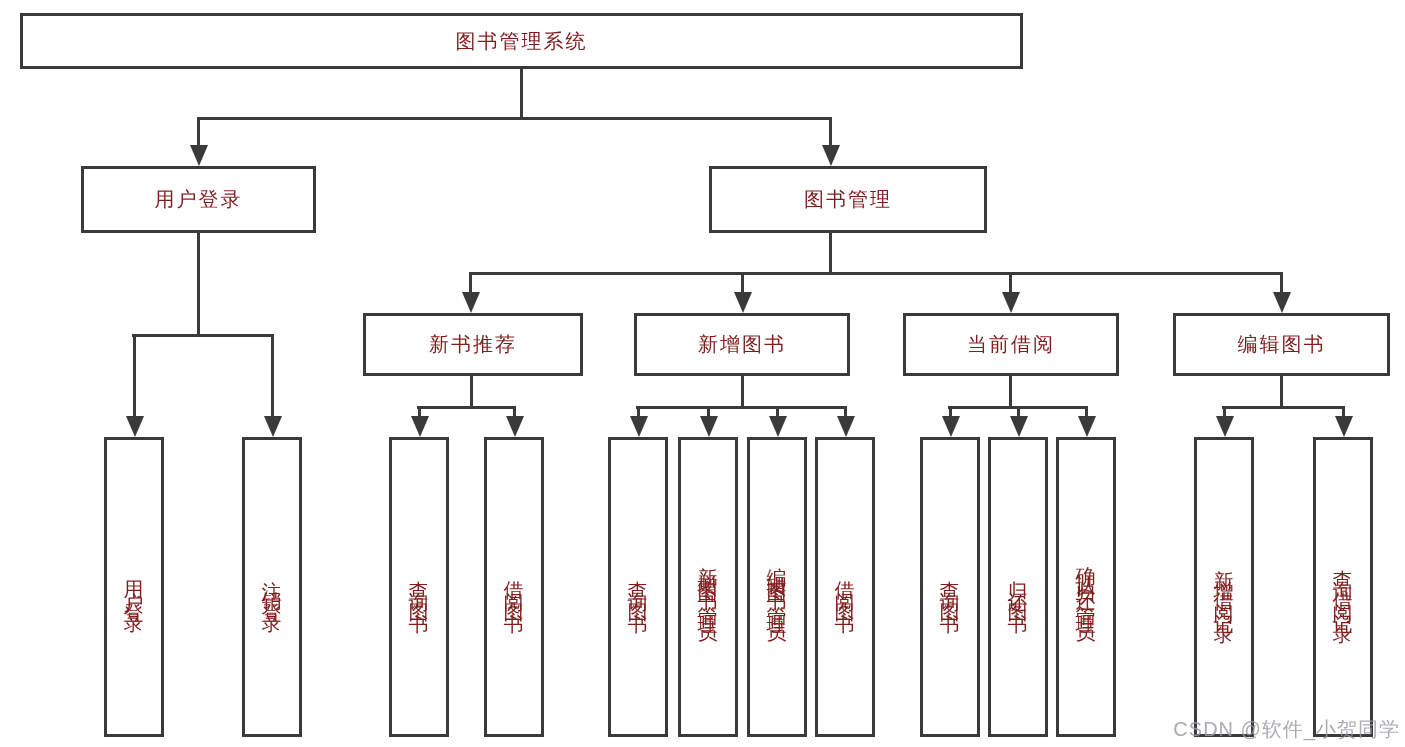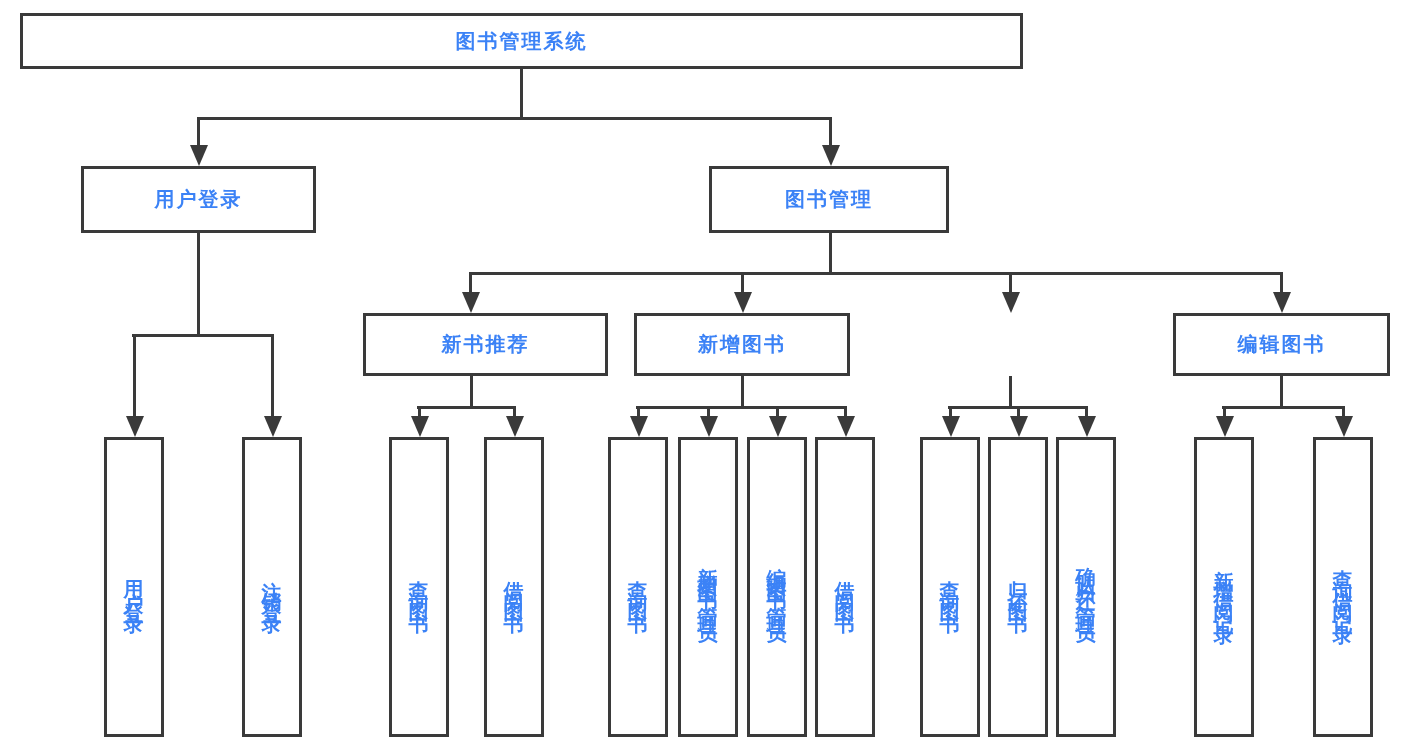--- a/index.html
+++ b/index.html
@@ -15,23 +15,22 @@
   .node {
     position: absolute;
     box-sizing: border-box;
     background: #ffffff;
     border: 3px solid #3a3a3a;
     display: flex;
     align-items: center;
     justify-content: center;
     font-size: 20px;
     letter-spacing: 2px;
-    color: #3b82f6;
+    color: #7f1d1d;
     z-index: 2;
-    font-weight: bold;
   }
   .leaf .vtext {
     writing-mode: vertical-rl;
     text-orientation: mixed;
     letter-spacing: 11px;
     line-height: 1;
     font-size: 20px;
     white-space: nowrap;
   }
   .vl, .hl {
@@ -80,41 +79,44 @@
   </div>
 
   <div class="vl" style="left:520px; top:69px; height:48px;"></div>
   <div class="hl" style="left:197px; top:117px; width:635px;"></div>
   <div class="arrow" style="left:197px; top:117px; height:28px;"></div>
   <div class="arrow" style="left:829px; top:117px; height:28px;"></div>
 
   <div class="node" style="left:81px; top:166px; width:235px; height:67px;">
     <span>用户登录</span>
   </div>
-  <div class="node" style="left:709px; top:166px; width:240px; height:67px;">
+  <div class="node" style="left:709px; top:166px; width:278px; height:67px;">
     <span>图书管理</span>
   </div>
 
   <div class="vl" style="left:197px; top:233px; height:101px;"></div>
   <div class="hl" style="left:132px; top:334px; width:142px;"></div>
   <div class="arrow" style="left:133px; top:334px; height:82px;"></div>
   <div class="arrow" style="left:271px; top:334px; height:82px;"></div>
 
   <div class="vl" style="left:829px; top:233px; height:39px;"></div>
   <div class="hl" style="left:470px; top:272px; width:813px;"></div>
   <div class="arrow" style="left:469px; top:272px; height:20px;"></div>
   <div class="arrow" style="left:741px; top:272px; height:20px;"></div>
   <div class="arrow" style="left:1009px; top:272px; height:20px;"></div>
   <div class="arrow" style="left:1280px; top:272px; height:20px;"></div>
 
-  <div class="node" style="left:363px; top:313px; width:245px; height:63px;">
+  <div class="node" style="left:363px; top:313px; width:220px; height:63px;">
     <span>新书推荐</span>
   </div>
   <div class="node" style="left:634px; top:313px; width:216px; height:63px;">
     <span>新增图书</span>
+  </div>
+  <div class="node" style="left:903px; top:313px; width:216px; height:63px;">
+    <span>当前借阅</span>
   </div>
   <div class="node" style="left:1173px; top:313px; width:217px; height:63px;">
     <span>编辑图书</span>
   </div>
 
   <div class="vl" style="left:470px; top:376px; height:30px;"></div>
   <div class="hl" style="left:417px; top:406px; width:99px;"></div>
   <div class="arrow" style="left:418px; top:406px; height:10px;"></div>
   <div class="arrow" style="left:513px; top:406px; height:10px;"></div>
 
@@ -173,14 +175,15 @@
     <span class="vtext" style="letter-spacing:8px;">确认归还（管理员）</span>
   </div>
 
   <div class="node leaf" style="left:1194px; top:437px; width:60px; height:300px;">
     <span class="vtext">新增借阅记录</span>
   </div>
   <div class="node leaf" style="left:1313px; top:437px; width:60px; height:300px;">
     <span class="vtext">查询借阅记录</span>
   </div>
 
+  <div class="watermark">CSDN @软件_小贺同学</div>
 
 </div>
 
 </body></html>

